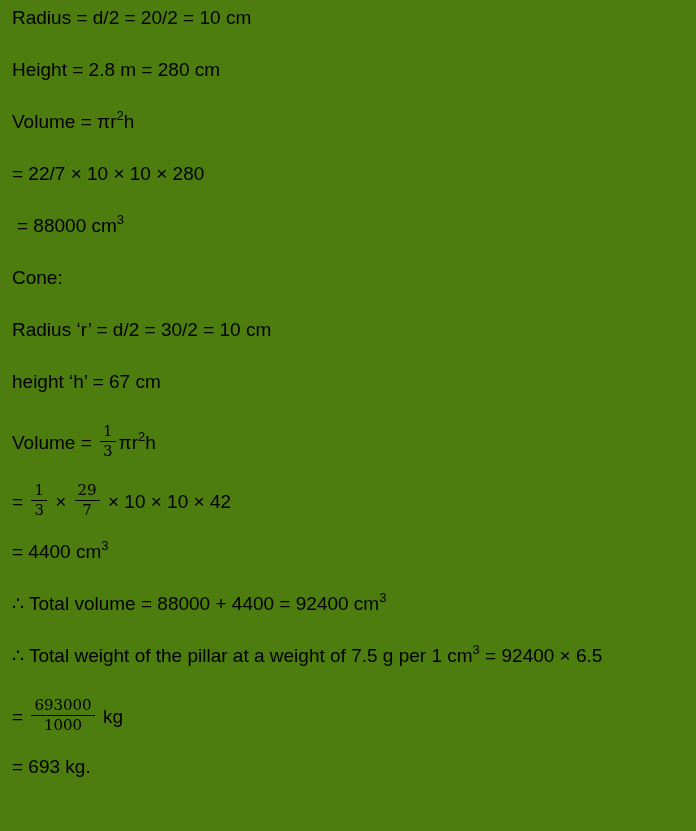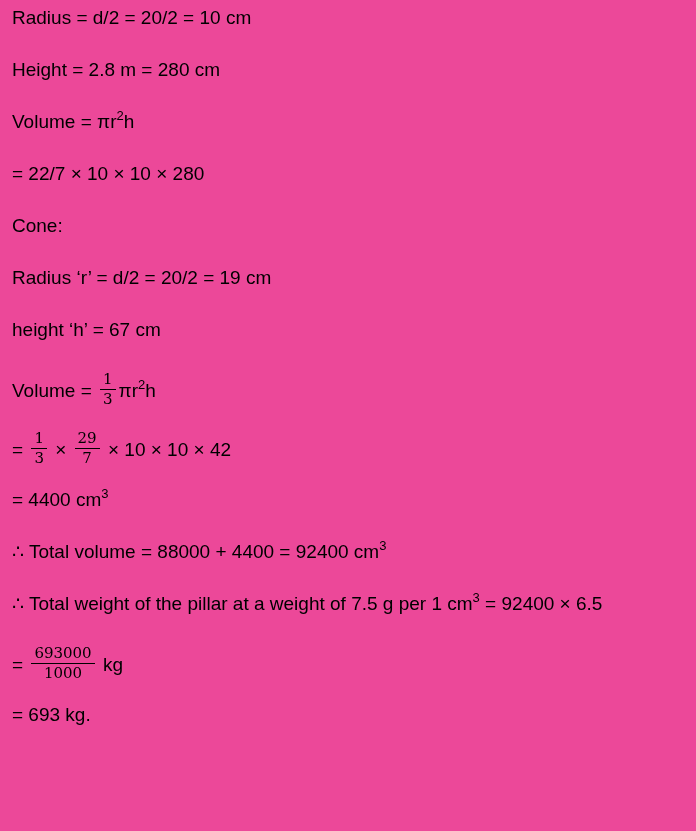--- a/index.html
+++ b/index.html
@@ -11,21 +11,21 @@
   .page {
     width: 696px;
     height: 831px;
     box-sizing: border-box;
     padding: 7px 10px 0 12px;
     font-family: "Liberation Sans", "DejaVu Sans", sans-serif;
     font-size: 19px;
     line-height: 21px;
     color: #000000;
     overflow: hidden;
-    background: #ec4899;
+    background: #4d7c0f;
   }
   .line {
     margin: 0 0 31px 0;
     min-height: 21px;
     white-space: nowrap;
   }
   .line.frac-line {
     margin-bottom: 18px;
   }
   .line.bold {
@@ -74,27 +74,30 @@
   </div>
 
   <div class="line">
     <span>Volume = πr</span><span class="sup">2</span><span>h</span>
   </div>
 
   <div class="line">
     <span>= 22/7 × 10 × 10 × 280</span>
   </div>
 
+  <div class="line indent">
+    <span>= 88000 cm</span><span class="sup">3</span>
+  </div>
 
   <div class="line bold">
     <span>Cone:</span>
   </div>
 
   <div class="line">
-    <span>Radius ‘r’ = d/2 = 20/2 = 19 cm</span>
+    <span>Radius ‘r’ = d/2 = 30/2 = 10 cm</span>
   </div>
 
   <div class="line">
     <span>height ‘h’ = 67 cm</span>
   </div>
 
   <div class="line frac-line">
     <span>Volume = </span><span class="frac"><span class="num">1</span><span class="den">3</span></span><span>πr</span><span class="sup">2</span><span>h</span>
   </div>
 

